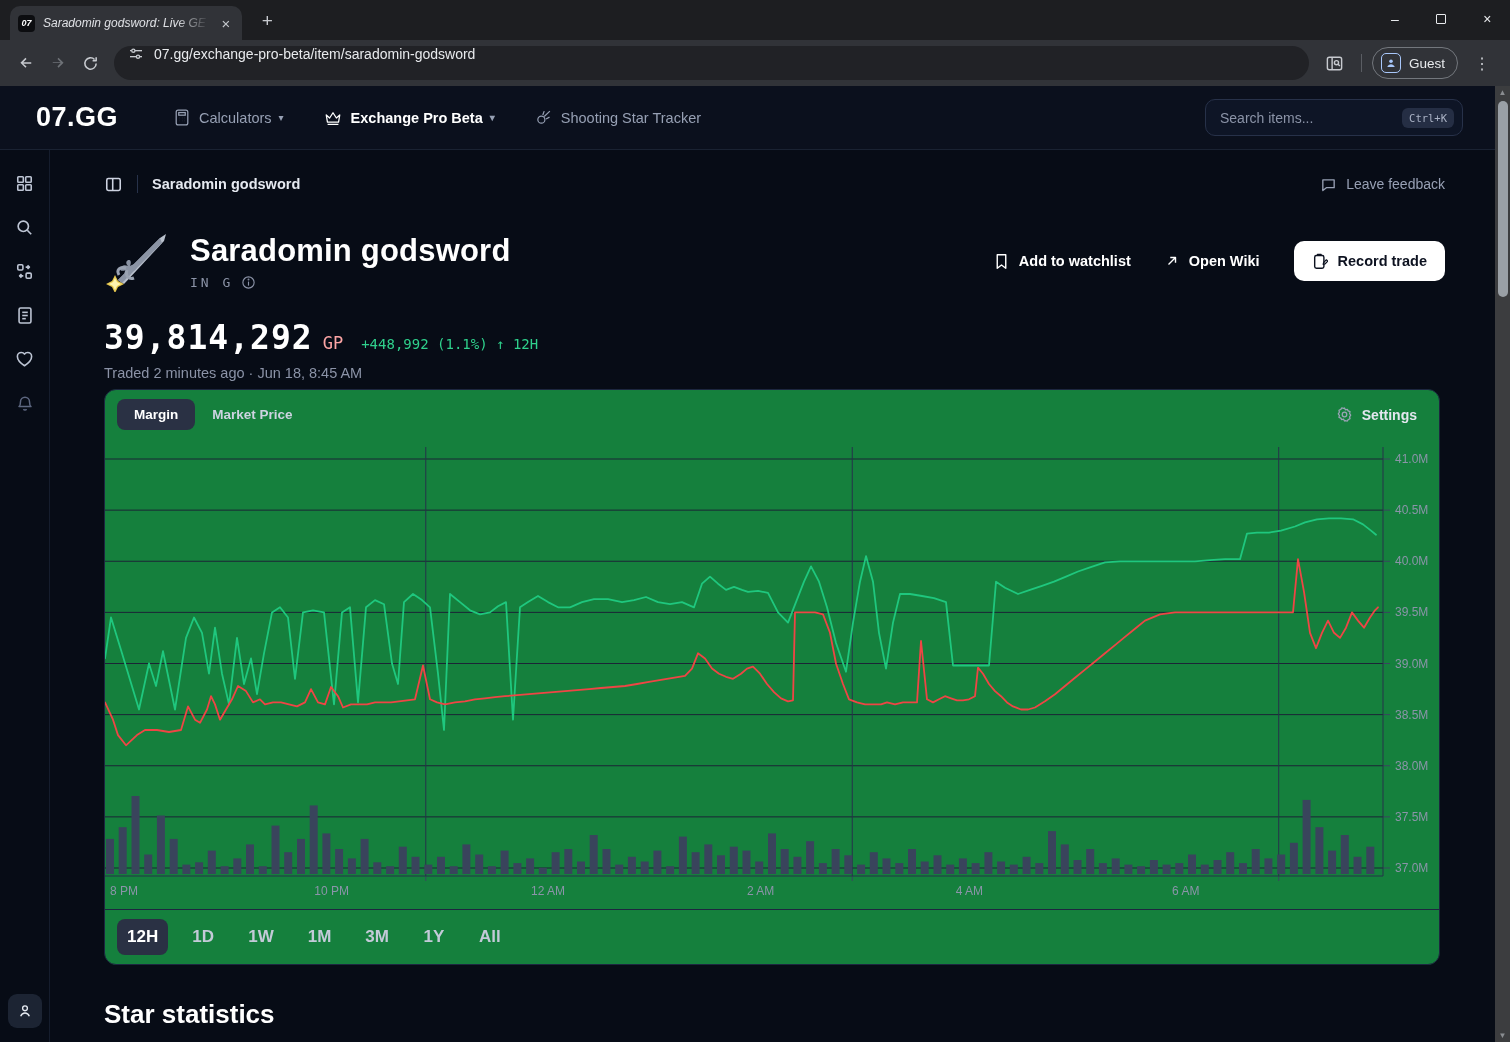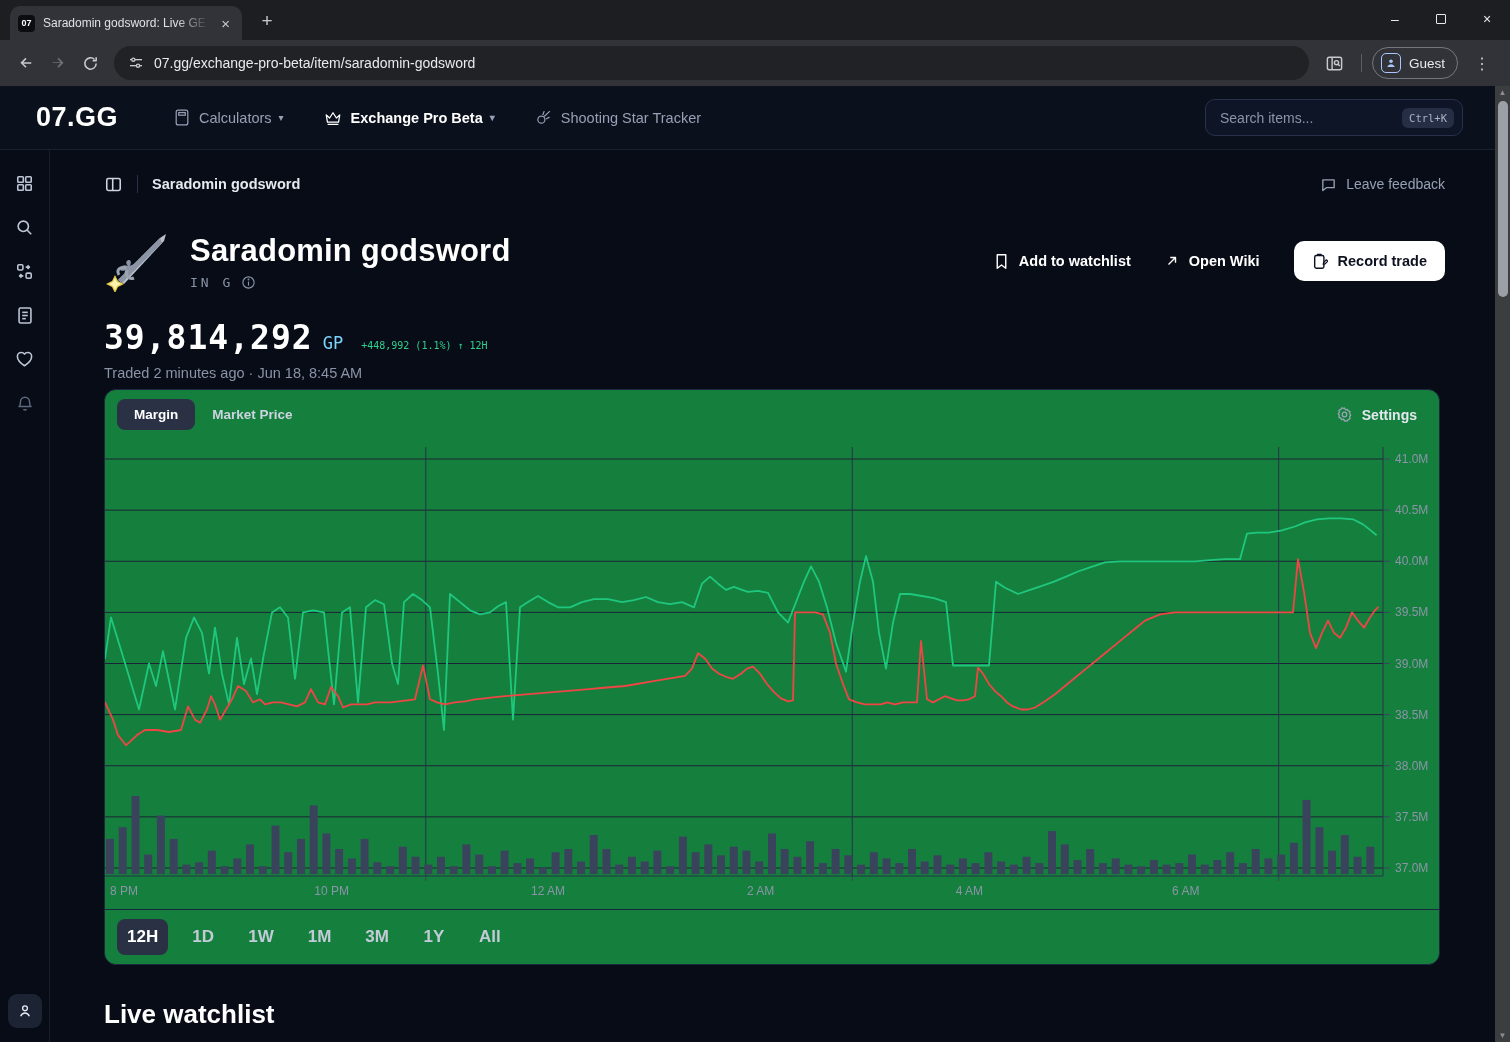--- a/index.html
+++ b/index.html
@@ -1,38 +1,38 @@
 <!DOCTYPE html>
 <html><head>
 <meta charset="utf-8">
 <style>
   * { margin:0; padding:0; box-sizing:border-box; }
   html,body { width:1510px; height:1042px; overflow:hidden; background:#000; }
   body { font-family:"Liberation Sans", sans-serif; -webkit-font-smoothing:antialiased; }
   .window { position:relative; width:1510px; height:1042px; background:#070c16; }
 
   
-  .titlebar { position:absolute; top:0; left:0; right:0; height:40px; background:#1d1e21; }
+  .titlebar { position:absolute; top:0; left:0; right:0; height:40px; background:#1d1e21;font-style:italic; }
   .tab { position:absolute; left:10px; bottom:0; width:232px; height:34px; background:#313338;
          border-radius:10px 10px 0 0; display:flex; align-items:center; padding:0 8px; gap:8px; }
   .favicon { width:17px; height:17px; background:#0c0d10; border-radius:4px; color:#fff; font-size:9px;
              font-weight:bold; display:flex; align-items:center; justify-content:center; flex:none; }
   .tab-title { color:#dfe1e5; font-size:12px; white-space:nowrap; overflow:hidden; flex:1;
                -webkit-mask-image:linear-gradient(90deg,#000 80%,transparent); mask-image:linear-gradient(90deg,#000 80%,transparent); }
   .tab-close { color:#c6c9ce; font-size:15px; line-height:1; padding:2px 4px; border-radius:50%; cursor:pointer; }
   .newtab { position:absolute; left:254px; bottom:6px; color:#c6c9ce; font-size:19px; width:26px; height:26px;
             display:flex; align-items:center; justify-content:center; }
   .wincontrols { position:absolute; right:0; top:0; height:38px; display:flex; }
   .winbtn { width:46px; height:100%; display:flex; align-items:center; justify-content:center; color:#e8eaed; font-size:14px; }
   .winbtn .sq { width:10px; height:10px; border:1.4px solid #e8eaed; border-radius:1px; }
 
   .toolbar { position:absolute; top:40px; left:0; right:0; height:46px; background:#313338; display:flex; align-items:center; padding:0 10px; }
   .navbtn { width:32px; height:32px; display:flex; align-items:center; justify-content:center; border-radius:50%; flex:none; }
   .urlbar { flex:1; height:34px; background:#212226; border-radius:17px; margin:0 10px 0 8px; display:flex;
-            align-items:center; padding:0 14px; gap:10px; min-width:0; }
+            align-items:flex-start; padding:0 14px; gap:10px; min-width:0; }
   .url-text { color:#e8eaed; font-size:14px; white-space:nowrap; }
   .tool-right { display:flex; align-items:center; gap:10px; flex:none; padding-right:4px; }
   .tool-sep { width:1px; height:18px; background:#5a5d63; }
   .guest-chip { height:32px; border:1px solid #73777d; border-radius:16px; display:flex; align-items:center;
                 gap:8px; padding:0 12px 0 8px; color:#e8eaed; font-size:13.5px; }
   .avatar-sq { width:20px; height:20px; border:1.6px solid #a8c7fa; border-radius:5px; display:flex; align-items:center; justify-content:center; }
   .kebab { color:#c6c9ce; font-size:16px; letter-spacing:0; padding:0 6px; }
 
   
   .scrollbar { position:absolute; top:86px; right:0; width:15px; bottom:0; background:#3c3d3f; }
@@ -74,22 +74,22 @@
   .item-title { color:#fff; font-size:31px; font-weight:bold; letter-spacing:.2px; }
   .item-sub { margin-top:6px; color:#8b93a7; font-family:"DejaVu Sans Mono", monospace; font-size:13px;
               letter-spacing:3px; display:flex; align-items:center; gap:8px; }
   .item-actions { margin-left:auto; display:flex; align-items:center; gap:34px; }
   .ghost-btn { display:flex; align-items:center; gap:10px; color:#fff; font-size:14.5px; font-weight:600; cursor:pointer; }
   .primary-btn { display:flex; align-items:center; gap:10px; background:#fff; color:#0d1220; font-size:14.5px;
                  font-weight:bold; height:40px; padding:0 18px; border-radius:10px; border:none; cursor:pointer; }
 
   .price-row { margin-top:26px; display:flex; align-items:baseline; gap:10px; font-family:"DejaVu Sans Mono", monospace; }
   .price-big { color:#fff; font-size:33px; font-weight:bold; letter-spacing:1px; }
-  .price-cur { color:#7dd3fc; font-size:17px; }
-  .price-change { color:#2fd08c; font-size:10px; margin-left:8px;text-align:right; }
+  .price-cur { color:#fca5a5; font-size:17px; }
+  .price-change { color:#2fd08c; font-size:14px; margin-left:8px;text-align:right; }
   .traded { margin-top:8px; color:#8b93a7; font-size:14.5px; }
 
   .chart-card { margin-top:8px; width:1336px; border:1px solid #1d2740; border-radius:12px; background:#15803d; }
   .chart-head { display:flex; align-items:center; padding:9px 12px; }
   .tab-pill { padding:8px 17px; border-radius:8px; font-size:13.5px; font-weight:bold; color:#cdd3e1; cursor:pointer; }
   .tab-pill.sel { background:#2a3144; color:#fff; }
   .settings { margin-left:auto; display:flex; align-items:center; gap:9px; color:#e3e7ef; font-size:14px;
               font-weight:600; padding-right:10px; }
   .chart-plot { display:block; }
   .range-row { border-top:1px solid #1d2740; display:flex; align-items:center; gap:14px; padding:9px 12px; }
@@ -501,17 +501,17 @@
           <div class="range-btn sel">12H</div>
           <div class="range-btn">1D</div>
           <div class="range-btn">1W</div>
           <div class="range-btn">1M</div>
           <div class="range-btn">3M</div>
           <div class="range-btn">1Y</div>
           <div class="range-btn">All</div>
         </div>
       </div>
 
-      <div class="live-title">Live watchlist</div>
+      <div class="live-title">Star statistics</div>
 
     </div>
   </div>
 </div>
 
 </body></html>

